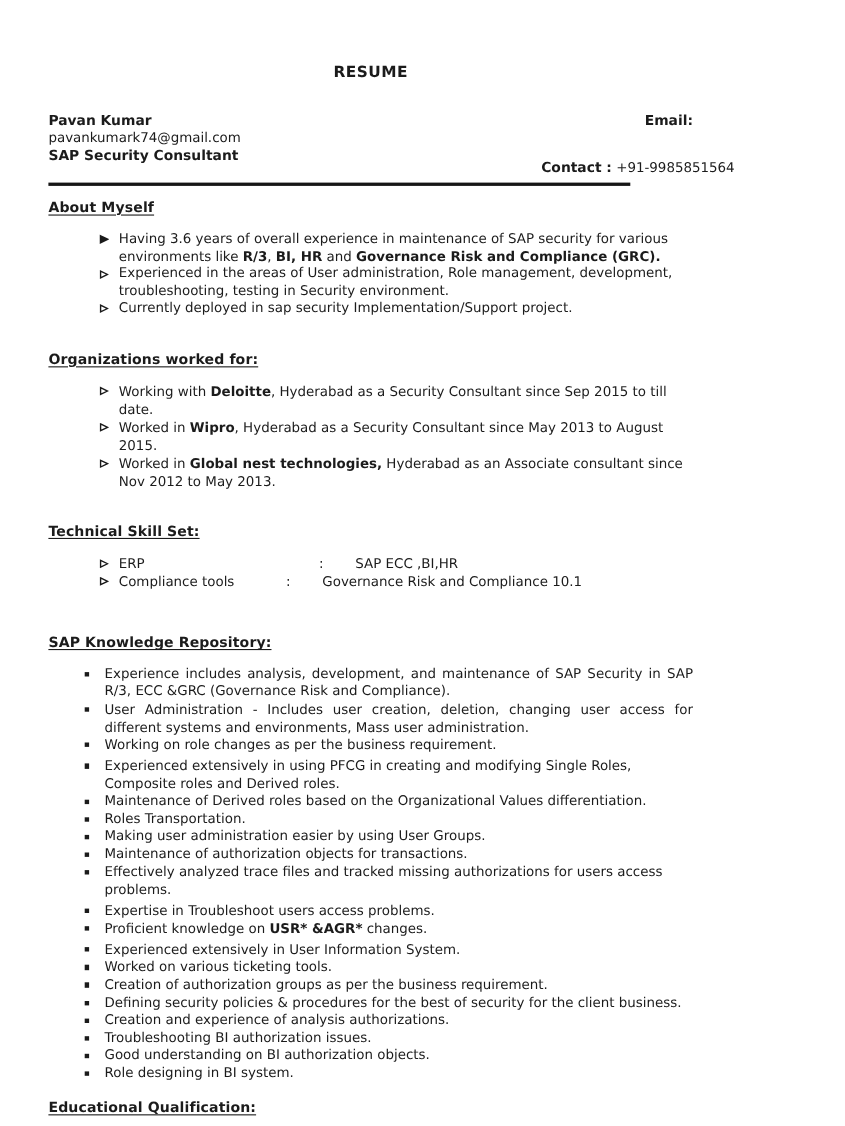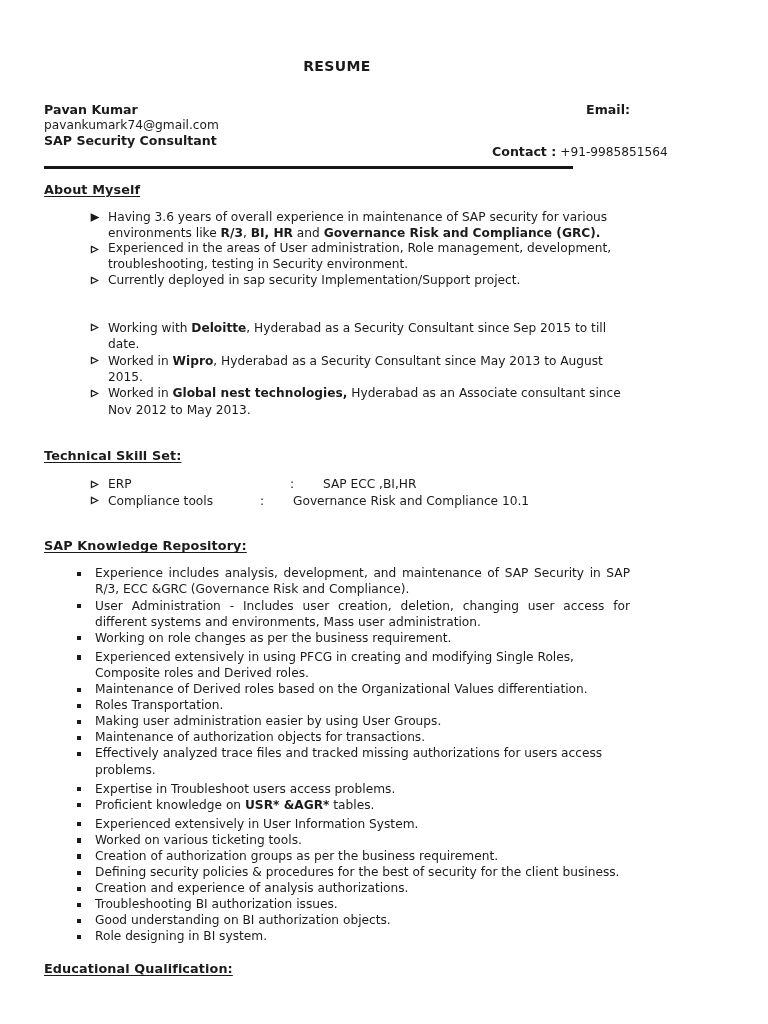--- a/index.html
+++ b/index.html
@@ -20,21 +20,21 @@
   .role{font-weight:bold;font-size:12.6px;}
   .contact-wrap{position:absolute;left:448px;top:11px;white-space:nowrap;}
   .contact-label{font-weight:bold;font-size:12.6px;}
   .divider{margin-top:16px;width:529px;height:3px;background:#161616;}
   
   .hd{font-weight:bold;text-decoration:underline;text-underline-offset:2px;
       text-decoration-thickness:1.3px;font-size:12.8px;letter-spacing:.1px;}
   .sec-about{margin-top:13px;}
   .sec-org{margin-top:31px;}
   .sec-tech{margin-top:30px;}
-  .sec-skr{margin-top:29px;}
+  .sec-skr{margin-top:40px;}
   .sec-edu{margin-top:16px;}
   .list{margin-top:13px;}
   .skr-list{margin-top:12px;}
   
   .li{display:flex;align-items:flex-start;}
   .li .txt{flex:1;line-height:15.8px;}
   .org-list .li .txt{line-height:16.4px;}
   .skr-list .li .txt{line-height:16.1px;}
   .li.ar{margin-left:46px;}     
   .li.sq{margin-left:33px;}     
@@ -107,20 +107,21 @@
             <svg class="arw" viewBox="0 0 10 10">
               <polygon points="1.6,1.6 8.6,5 1.6,8.4"></polygon>
             </svg>
           </span>
           <span class="txt"><span>Currently deployed in sap security Implementation/Support project.</span></span>
         </div>
       </div>
   </div>
 
   <div class="sec-org">
+    <div class="hd">Organizations worked for:</div>
     <div class="list org-list">
         <div class="li ar">
           <span class="marker">
             <svg class="arw" viewBox="0 0 10 10">
               <polygon points="1.6,1.6 8.6,5 1.6,8.4"></polygon>
             </svg>
           </span>
           <span class="txt"><span>Working with </span><span class="b">Deloitte</span><span>, Hyderabad as a Security Consultant since Sep 2015 to till date.</span></span>
         </div>
         <div class="li ar">
@@ -228,21 +229,21 @@
         <div class="li sq gap">
           <span class="marker">
             <span class="sqdot"></span>
           </span>
           <span class="txt"><span>Expertise in Troubleshoot users access problems.</span></span>
         </div>
         <div class="li sq">
           <span class="marker">
             <span class="sqdot"></span>
           </span>
-          <span class="txt"><span>Proficient knowledge on </span><span class="b">USR* &amp;AGR*</span><span> tables.</span></span>
+          <span class="txt"><span>Proficient knowledge on </span><span class="b">USR* &amp;AGR*</span><span> changes.</span></span>
         </div>
         <div class="li sq gap">
           <span class="marker">
             <span class="sqdot"></span>
           </span>
           <span class="txt"><span>Experienced extensively in User Information System.</span></span>
         </div>
         <div class="li sq">
           <span class="marker">
             <span class="sqdot"></span>

